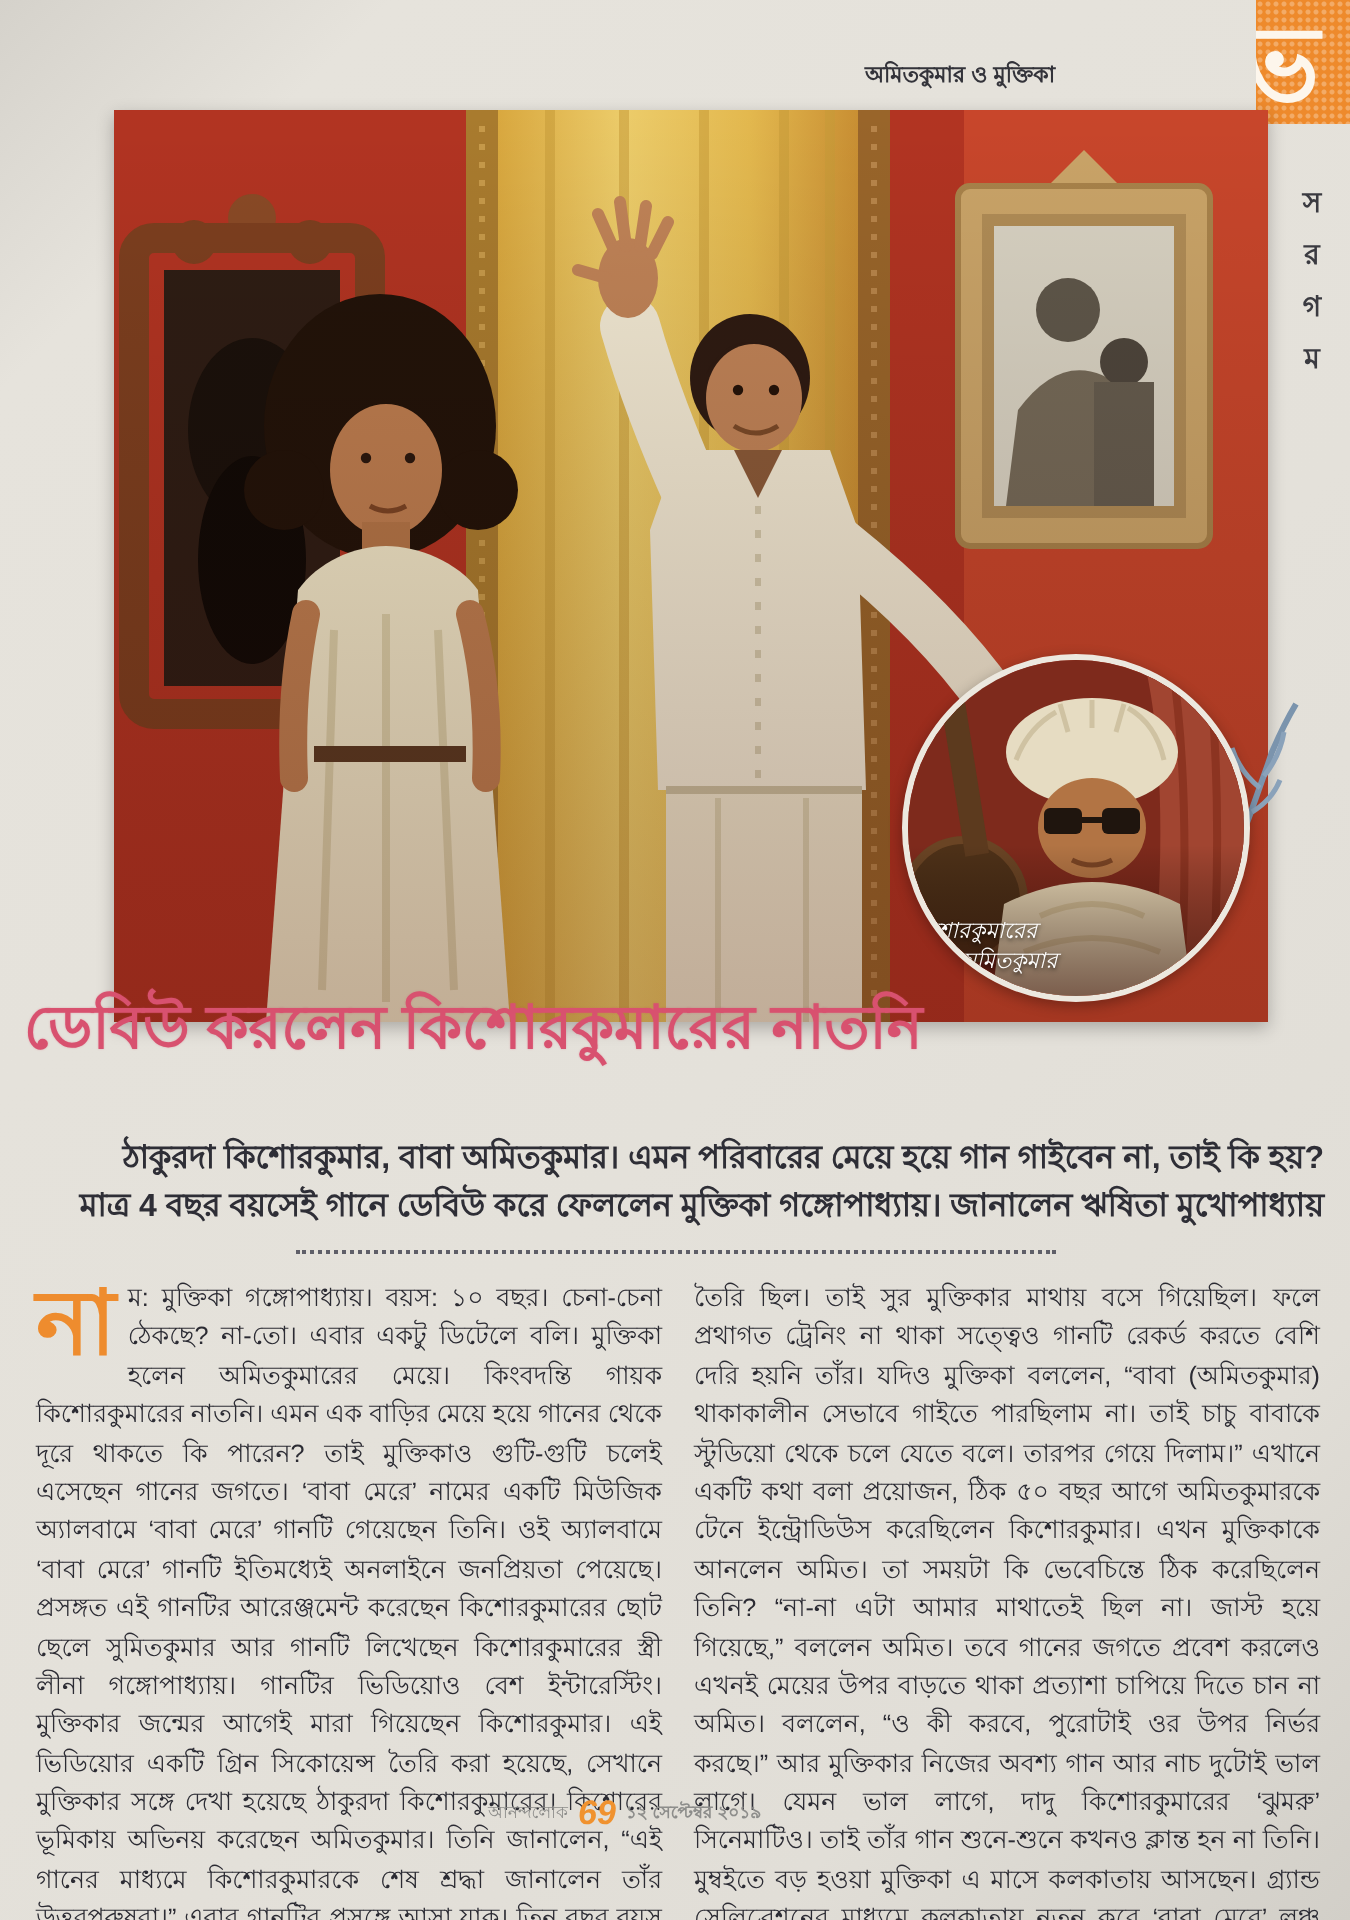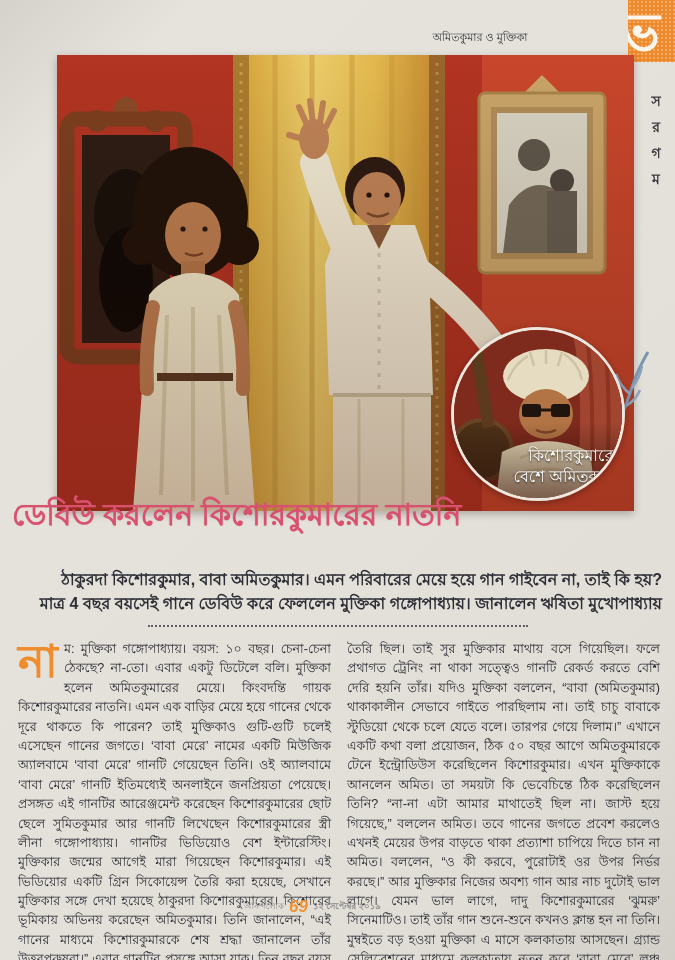--- a/index.html
+++ b/index.html
@@ -14,35 +14,35 @@
     background-image:radial-gradient(circle,rgba(255,255,255,.28) 1px,transparent 1.5px);
     background-size:4px 4px;overflow:hidden;
   }
   .corner-logo span{position:absolute;left:-7px;top:-8px;font-size:52px;font-weight:bold;color:#fdf6ec;}
   .vertical-title{
     position:absolute;top:92px;right:6px;writing-mode:vertical-rl;text-orientation:upright;
     font-size:14px;letter-spacing:6px;color:#3a3a40;font-weight:bold;
   }
   .photo-top-caption{
     position:absolute;top:29px;left:395px;width:170px;text-align:center;
-    font-size:11px;font-weight:normal;color:#33333a;
+    font-size:11px;font-weight:bold;color:#33333a;
   }
   
   .main-photo{
     position:absolute;left:57px;top:55px;width:577px;height:456px;
     box-shadow:0 3px 8px rgba(0,0,0,.25);background:#b23422;
   }
   
   .inset-photo{
     position:absolute;left:451px;top:327px;width:168px;height:168px;border-radius:50%;
     overflow:hidden;border:3px solid #ece8df;box-shadow:0 2px 7px rgba(0,0,0,.3);
   }
   .inset-caption{
-    position:absolute;left:0;right:0;bottom:10px;text-align:right;color:#fff;
-    font-size:16px;line-height:1.3;text-shadow:0 1px 2px rgba(0,0,0,.7);
+    position:absolute;left:0;right:0;bottom:10px;text-align:left;color:#fff;
+    font-style:italic;font-size:11px;line-height:1.3;text-shadow:0 1px 2px rgba(0,0,0,.7);
   }
   .leaf-decor{position:absolute;left:606px;top:346px;}
   
   .headline{
     position:absolute;left:12px;top:498px;width:652px;
     font-size:30px;font-weight:bold;color:#d8516f;line-height:1.1;white-space:nowrap;
     text-shadow:0 0 1px rgba(216,81,111,.4);
   }
   .standfirst{
     position:absolute;left:14px;top:568px;width:648px;text-align:right;

